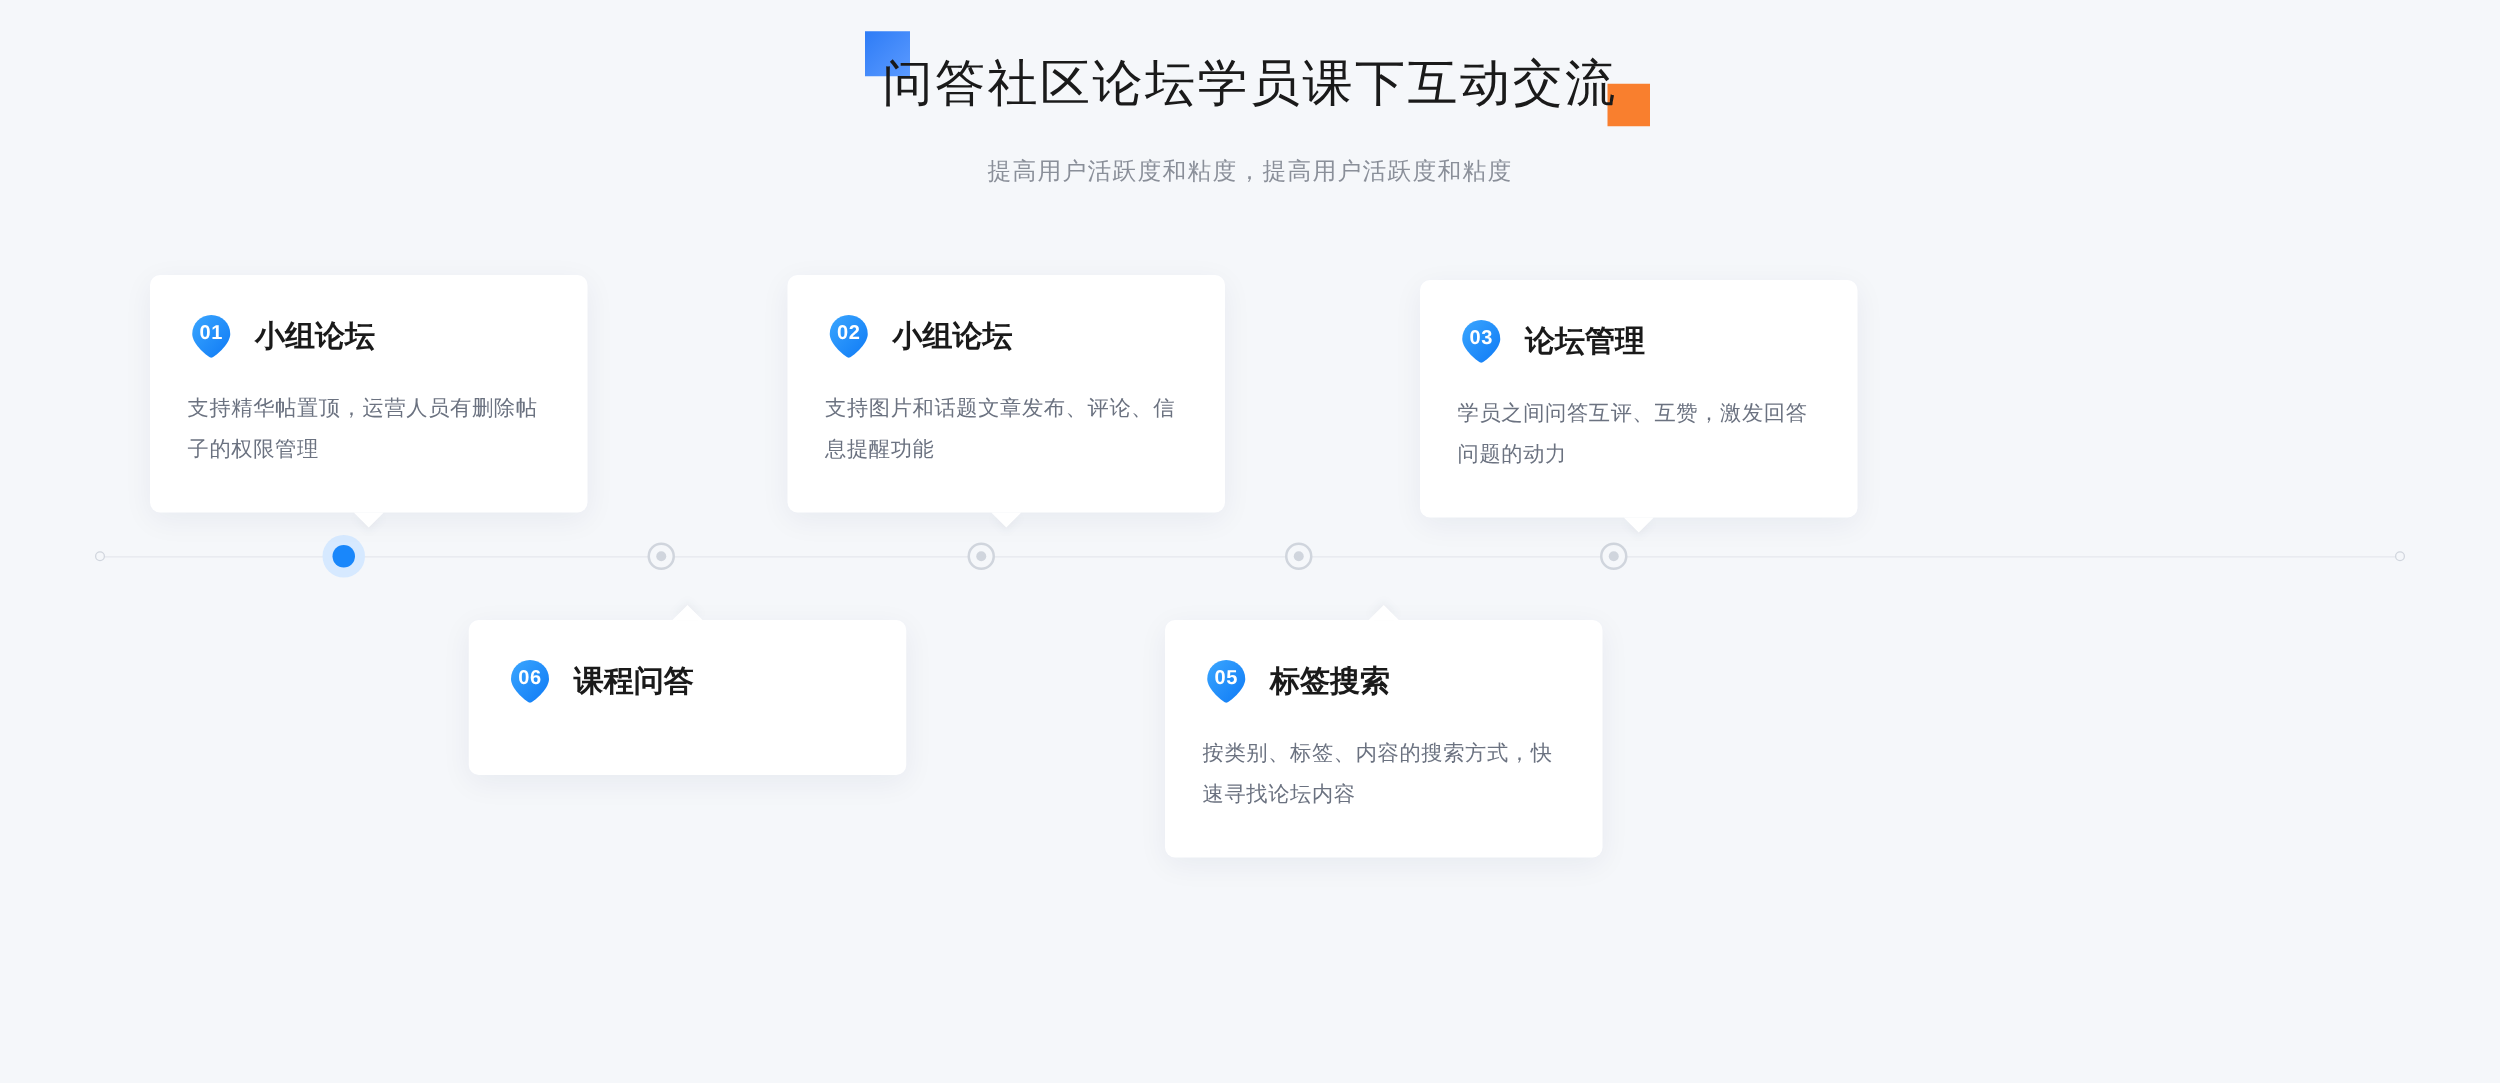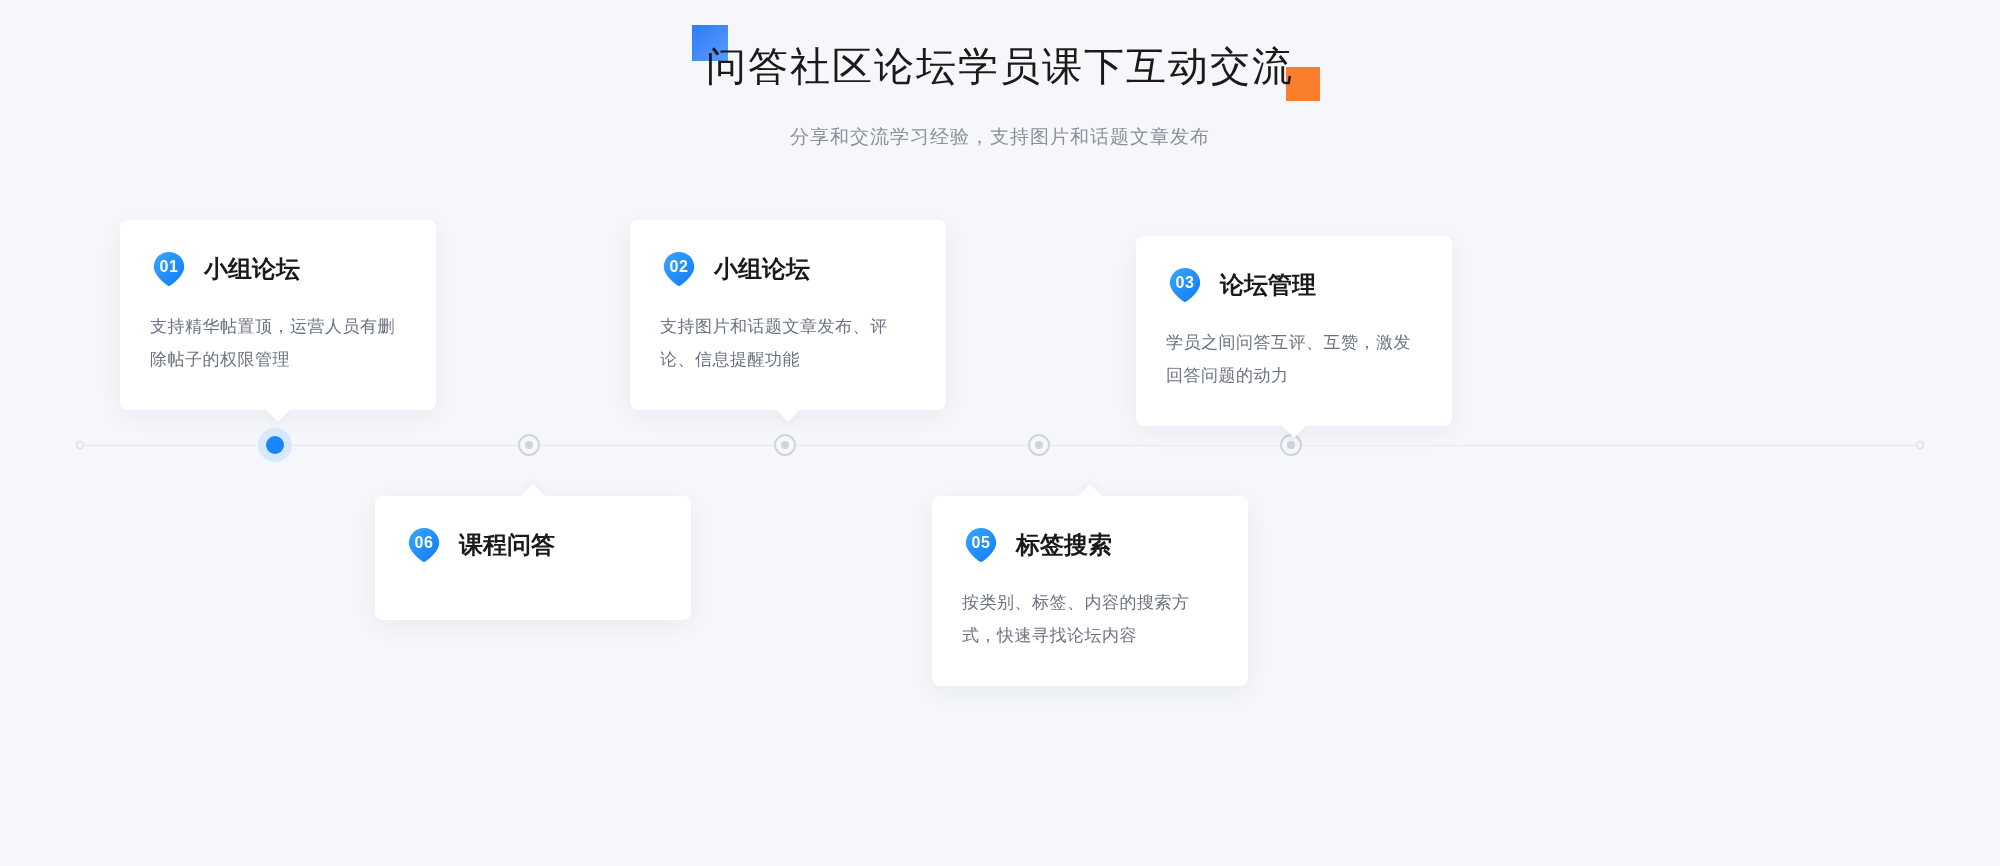--- a/index.html
+++ b/index.html
@@ -138,21 +138,21 @@
       transform: translate(-50%, -50%);
       width: 8px;
       height: 8px;
       border: 1px solid #d0d5dd;
       border-radius: 50%;
       background: #f5f7fa;
     }
     
     .card {
       position: absolute;
-      width: 316px;
+      width: 350px;
       background: #ffffff;
       border-radius: 8px;
       padding: 30px 30px 34px 30px;
       box-shadow: 0 6px 24px rgba(20, 40, 80, 0.06);
     }
     
     .card-header {
       display: flex;
       align-items: center;
       margin-bottom: 22px;
@@ -236,21 +236,21 @@
 </svg>
 
 <div class="container">
 
   <div class="header">
     <div class="title-wrapper">
       <div class="decor-blue"></div>
       <div class="decor-orange"></div>
       <h1 class="title">问答社区论坛学员课下互动交流</h1>
     </div>
-    <p class="subtitle">分享和交流学习经验，支持图片和话题文章发布</p>
+    <p class="subtitle">提高用户活跃度和粘度，提高用户活跃度和粘度</p>
   </div>
 
   <div class="timeline-area">
     <div class="timeline-line"></div>
 
     <div class="timeline-dots">
       <div class="dot-terminal" style="left:0%"></div>
       <div class="dot active" style="left:10.6%">
           <div class="dot-outer">
             <div class="dot-inner"></div>
@@ -300,21 +300,21 @@
               <path d="M20 2 C29 2 36 9 36 18 C36 27 22 38 20 38 C18 38 4 27 4 18 C4 9 11 2 20 2 Z" fill="url(#pinGrad)"></path>
             </svg>
           <span class="pin-number">02</span>
         </div>
         <div class="card-title">小组论坛</div>
       </div>
       <div class="card-desc">支持图片和话题文章发布、评论、信息提醒功能</div>
       <div class="card-arrow"></div>
     </div>
 
-    <div class="card top" style="left:1136px; top:16px;">
+    <div class="card top" style="left:1136px; top:4px;">
       <div class="card-header">
         <div class="pin">
           <svg viewBox="0 0 40 40">
               <path d="M20 2 C29 2 36 9 36 18 C36 27 22 38 20 38 C18 38 4 27 4 18 C4 9 11 2 20 2 Z" fill="url(#pinGrad)"></path>
             </svg>
           <span class="pin-number">03</span>
         </div>
         <div class="card-title">论坛管理</div>
       </div>
       <div class="card-desc">学员之间问答互评、互赞，激发回答问题的动力</div>

